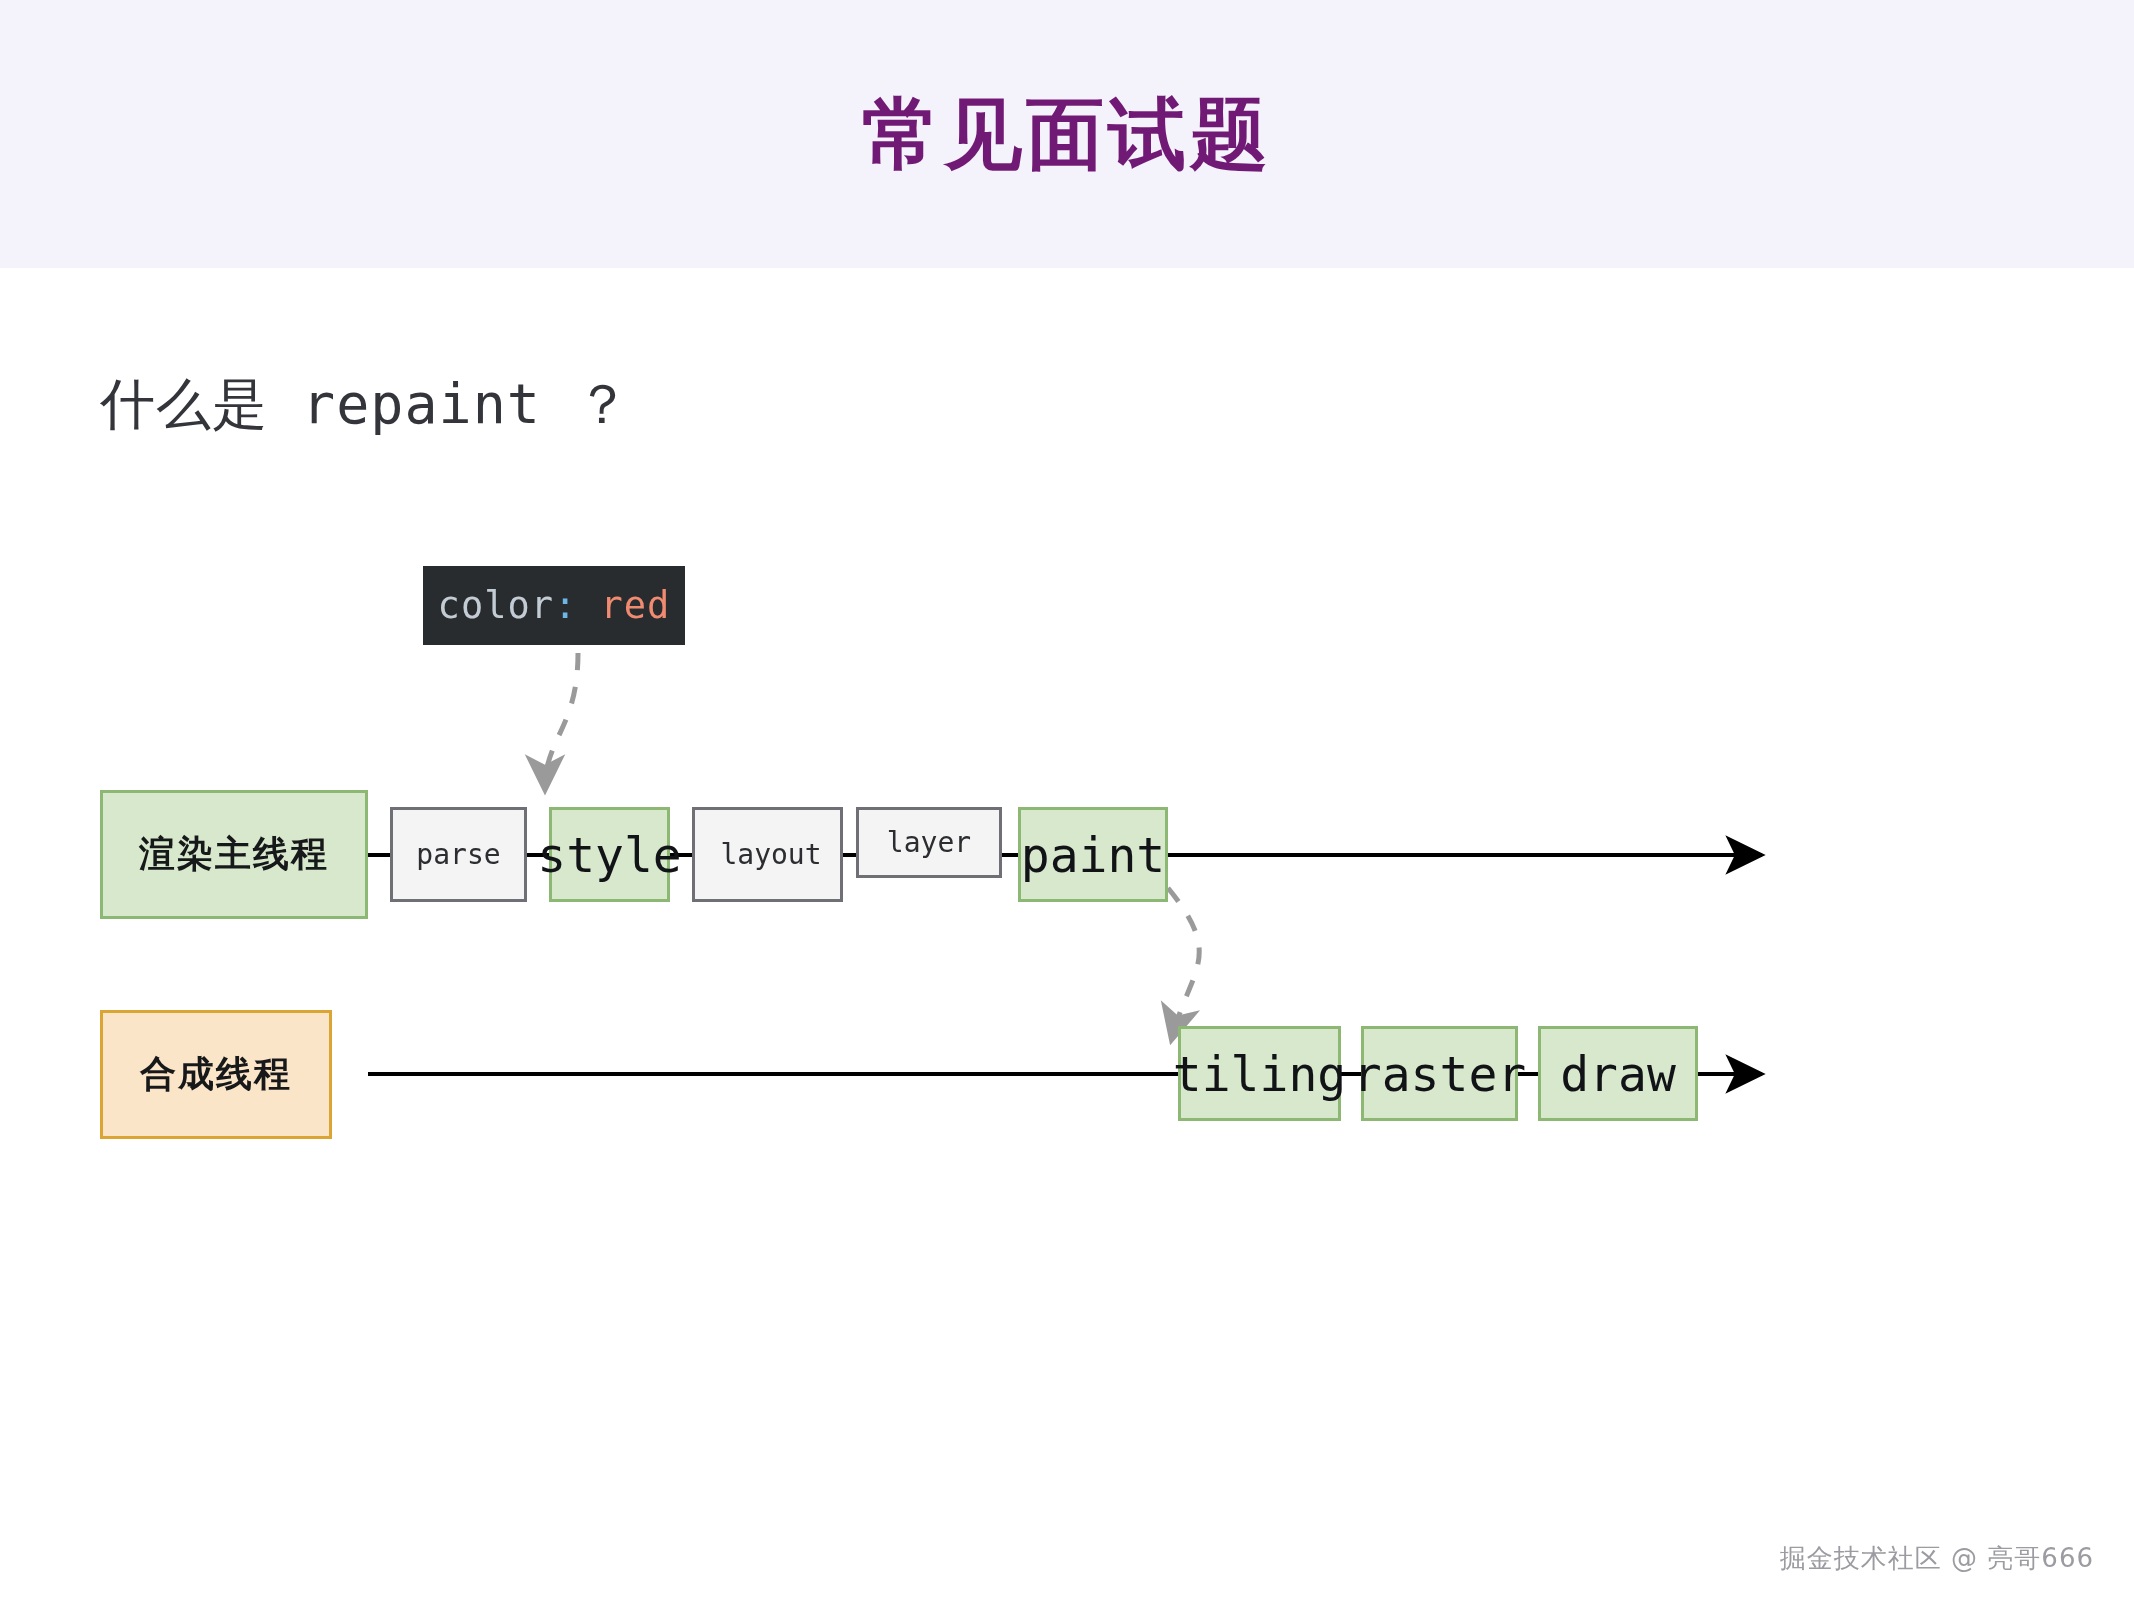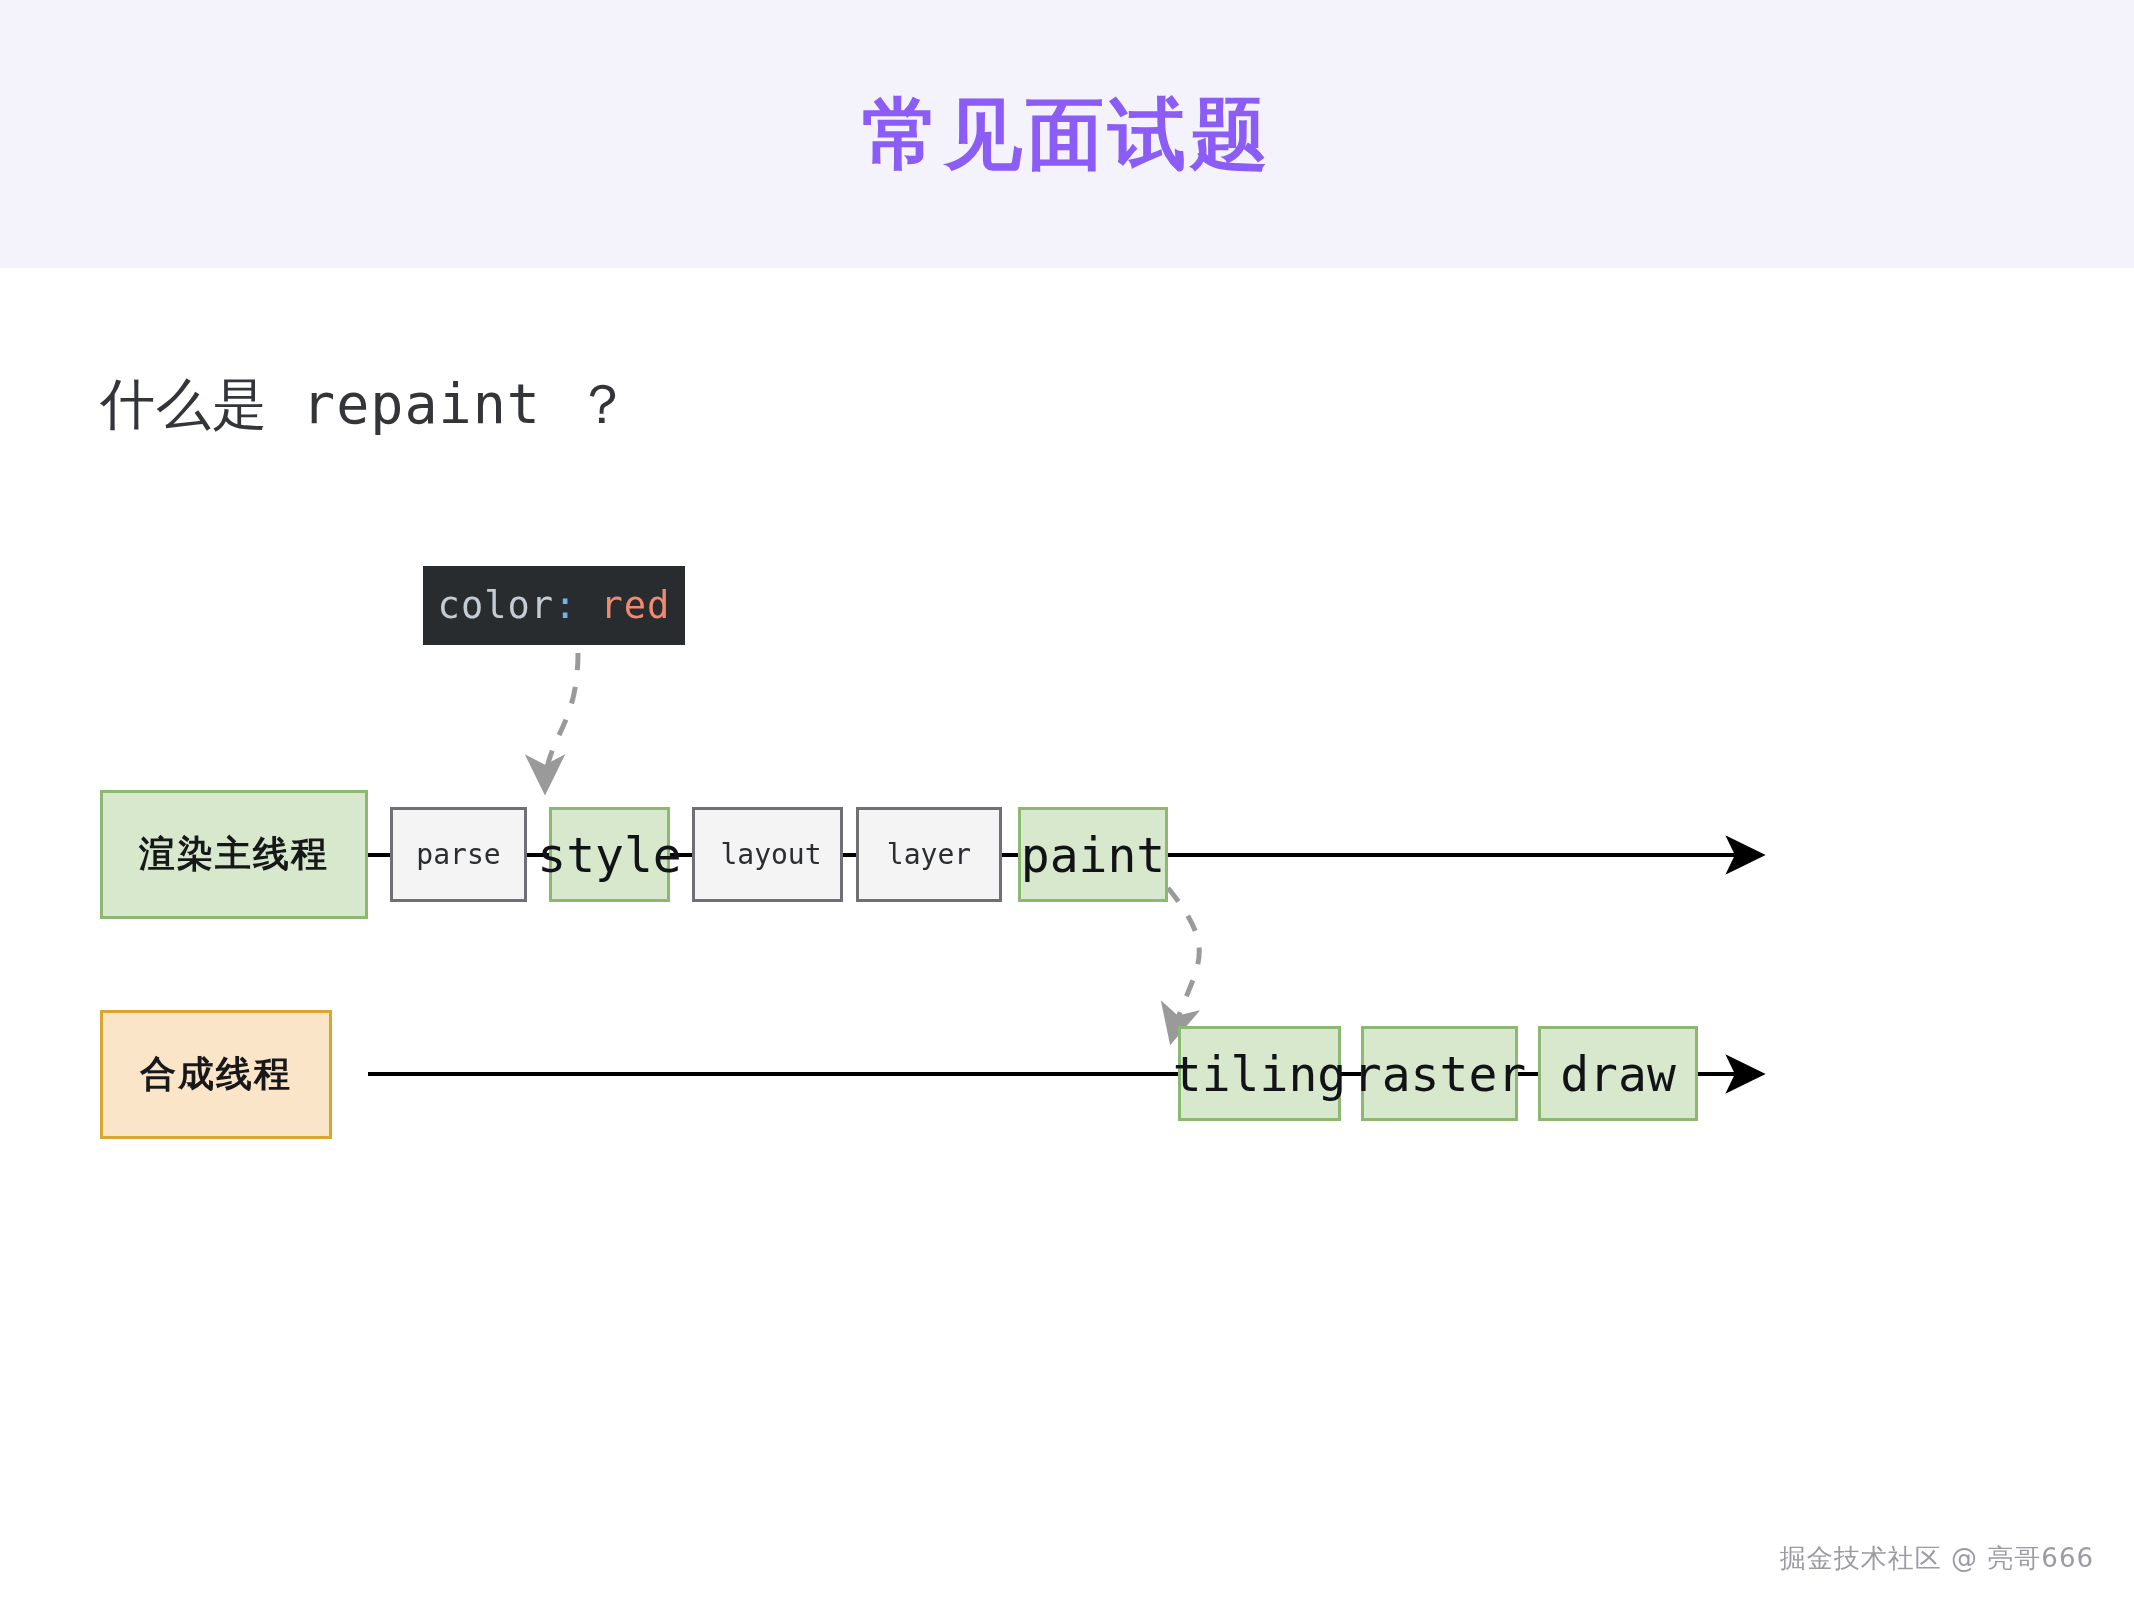--- a/index.html
+++ b/index.html
@@ -25,21 +25,21 @@
     height: 268px;
     background: #f4f3fb;
     display: flex;
     align-items: center;
     justify-content: center;
   }
   .deck-title {
     font-family: "DejaVu Sans", "Liberation Sans", sans-serif;
     font-size: 78px;
     font-weight: 700;
-    color: #8b5cf6;
+    color: #701a75;
     letter-spacing: 4px;
     line-height: 1;
     margin: 2px;
     user-select: none;
   }
 
   
   .slide-body {
     position: absolute;
     left: 0;
@@ -218,21 +218,21 @@
     </div>
 
     <div class="node node-step-hl" style="left:549px; top:539px; width:121px; height:95px;">
       <span>style</span>
     </div>
 
     <div class="node node-step" style="left:692px; top:539px; width:151px; height:95px;padding-left:7px;">
       <span>layout</span>
     </div>
 
-    <div class="node node-step" style="left:856px; top:539px; width:146px; height:95px;">
+    <div class="node node-step" style="left:856px; top:539px; width:146px; height:71px;">
       <span>layer</span>
     </div>
 
     <div class="node node-step-hl" style="left:1018px; top:539px; width:150px; height:95px;">
       <span>paint</span>
     </div>
 
     <div class="node node-thread-comp" style="left:100px; top:742px; width:232px; height:129px;">
       <span>合成线程</span>
     </div>

